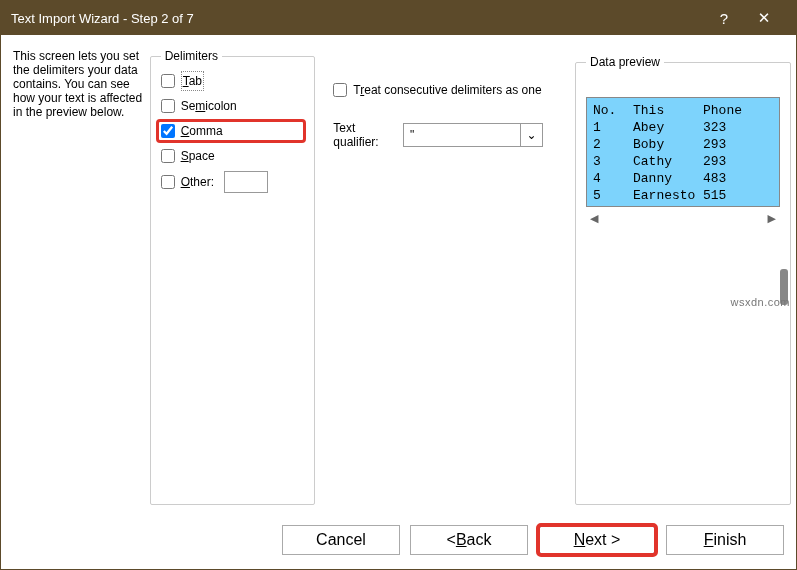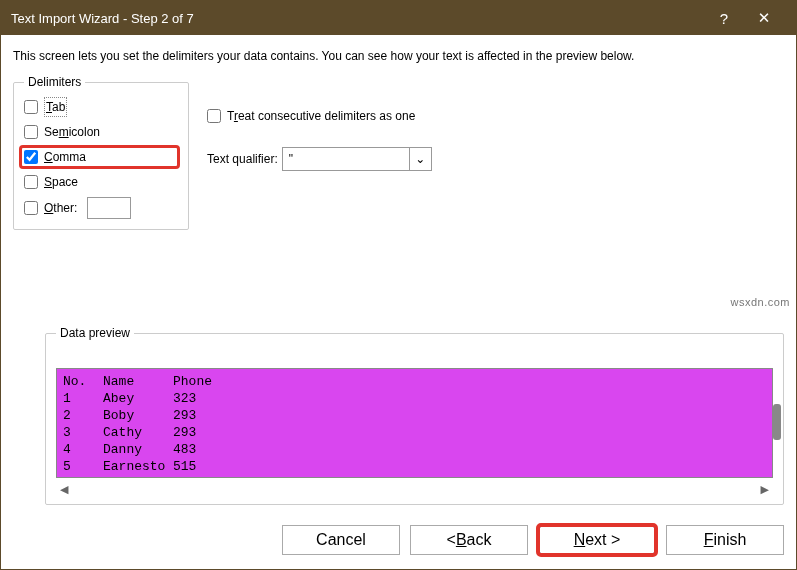--- a/index.html
+++ b/index.html
@@ -26,24 +26,23 @@
       align-items: center;
       padding: 0 12px 0 10px;
       font-size: 13px;
     }
     .titlebar .title { flex: 1; }
     .titlebar .ctl {
       width: 40px; text-align: center;
       font-size: 15px; cursor: pointer;
     }
     .content {
-      padding: 14px 12px 10px 12px;
+      padding: 14px 5px 10px 12px;
       flex: 1;
       display: flex;
-      flex-direction: column;
     }
     .desc { font-size: 12px; margin-bottom: 12px; }
     fieldset {
       border: 1px solid #ccc;
       border-radius: 2px;
       margin: 0;
     }
     legend { padding: 0 4px; font-size: 12px; }
     .row1 { display: flex; gap: 18px; }
     .delim-box {
@@ -90,21 +89,21 @@
     }
     .preview-inner {
       border: 1px solid #888;
       height: 110px;
       margin-top: 18px;
       position: relative;
       overflow: hidden;
       font-family: "Courier New", monospace;
       font-size: 13px;
       line-height: 17px;
-      background: #d946ef;
+      background: #7dd3fc;
     }
     .preview-table { display: flex; padding: 4px 6px; }
     .col { border-right: 0; }
     .col0 { width: 40px; }
     .col1 { width: 70px; }
     .col2 { width: 70px; }
     .side-stub {
       position: absolute;
       right: 2px; top: 50%;
       width: 8px; height: 36px;
@@ -207,21 +206,21 @@
         <div class="preview-table">
           <div class="col col0">
             <div class="cell">No.</div>
             <div class="cell">1</div>
             <div class="cell">2</div>
             <div class="cell">3</div>
             <div class="cell">4</div>
             <div class="cell">5</div>
           </div>
           <div class="col col1">
-            <div class="cell">Name</div>
+            <div class="cell">This</div>
             <div class="cell">Abey</div>
             <div class="cell">Boby</div>
             <div class="cell">Cathy</div>
             <div class="cell">Danny</div>
             <div class="cell">Earnesto</div>
           </div>
           <div class="col col2">
             <div class="cell">Phone</div>
             <div class="cell">323</div>
             <div class="cell">293</div>

